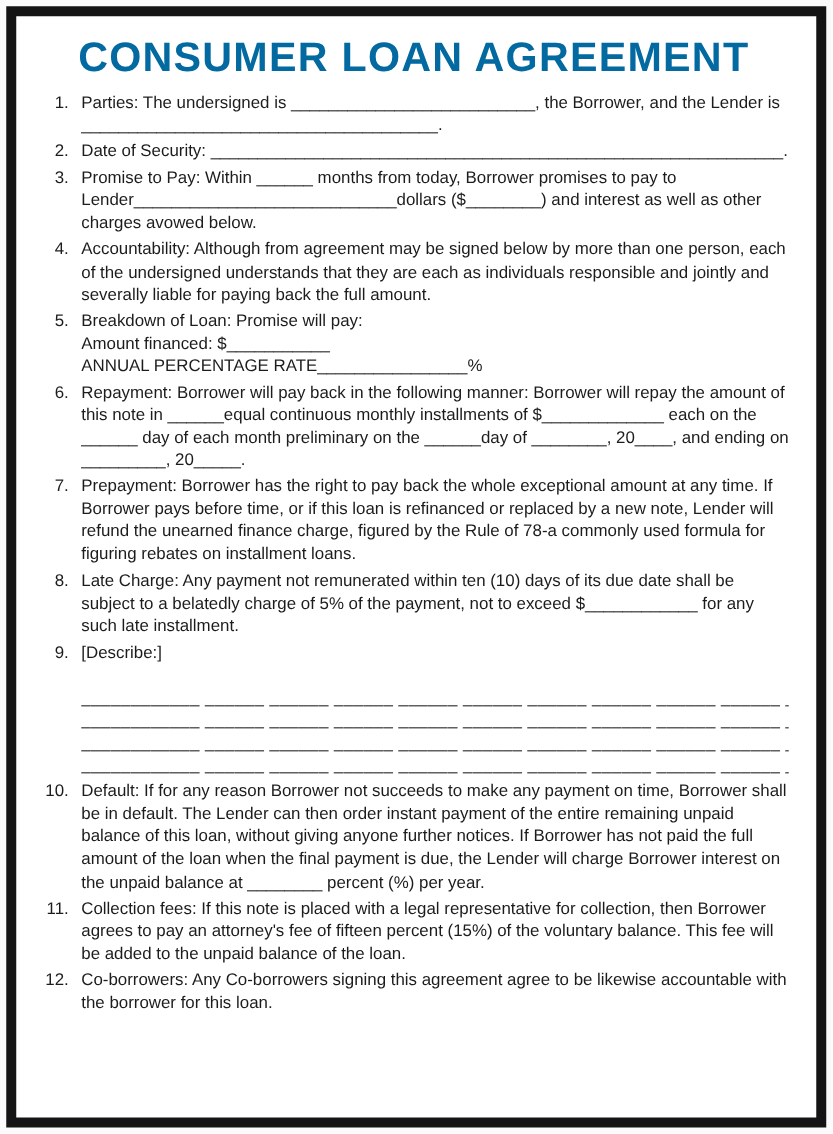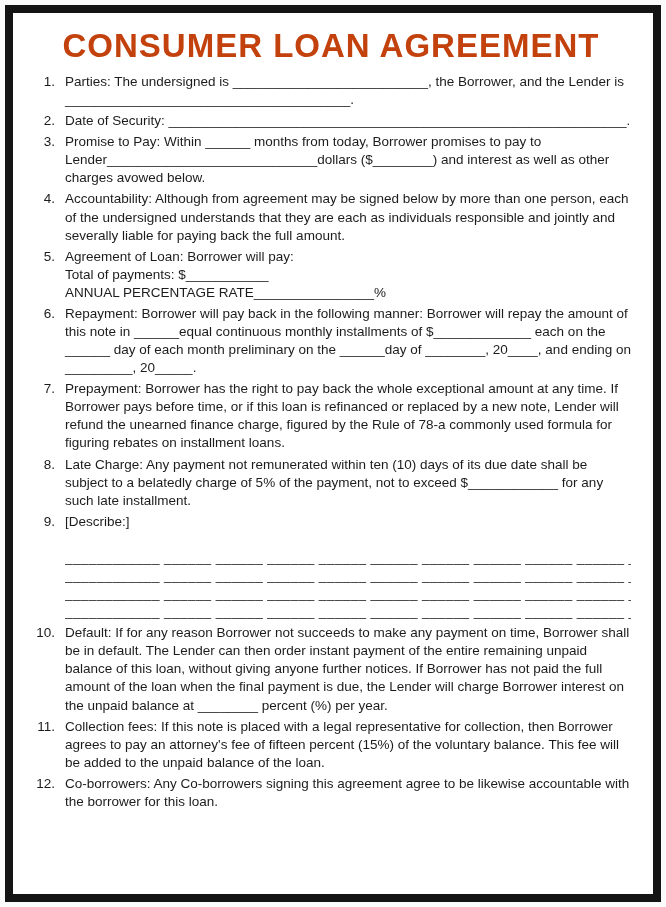--- a/index.html
+++ b/index.html
@@ -20,21 +20,21 @@
     padding: 10px 22px 8px 18px;
     overflow: hidden;
   }
 
   .doc-title {
     font-family: "Liberation Sans", sans-serif;
     font-weight: bold;
     font-size: 33px;
     letter-spacing: 1px;
     text-align: center;
-    color: #c2410c;
+    color: #0369a1;
     margin: 4px 0 8px 0;
     white-space: nowrap;
   }
 
   .clauses {
     font-family: "Liberation Sans", sans-serif;
     font-size: 13.5px;
     line-height: 1.34;
     color: #1c1c1c;
   }
@@ -80,22 +80,22 @@
       </div>
 
       <div class="clause">
         <span class="num">4.</span>
         <div class="body-text">Accountability: Although from agreement may be signed below by more than one person, each of the undersigned understands that they are each as individuals responsible and jointly and severally liable for paying back the full amount.</div>
       </div>
 
       <div class="clause">
         <span class="num">5.</span>
         <div class="body-text">
-          <div>Agreement of Loan: Borrower will pay:</div>
-          <div class="sub-line">Total of payments: $___________</div>
+          <div>Breakdown of Loan: Promise will pay:</div>
+          <div class="sub-line">Amount financed: $___________</div>
           <div class="sub-line">ANNUAL PERCENTAGE RATE________________%</div>
         </div>
       </div>
 
       <div class="clause">
         <span class="num">6.</span>
         <div class="body-text">Repayment: Borrower will pay back in the following manner: Borrower will repay the amount of this note in ______equal continuous monthly installments of $_____________ each on the ______ day of each month preliminary on the ______day of ________, 20____, and ending on _________, 20_____.</div>
       </div>
 
       <div class="clause">

